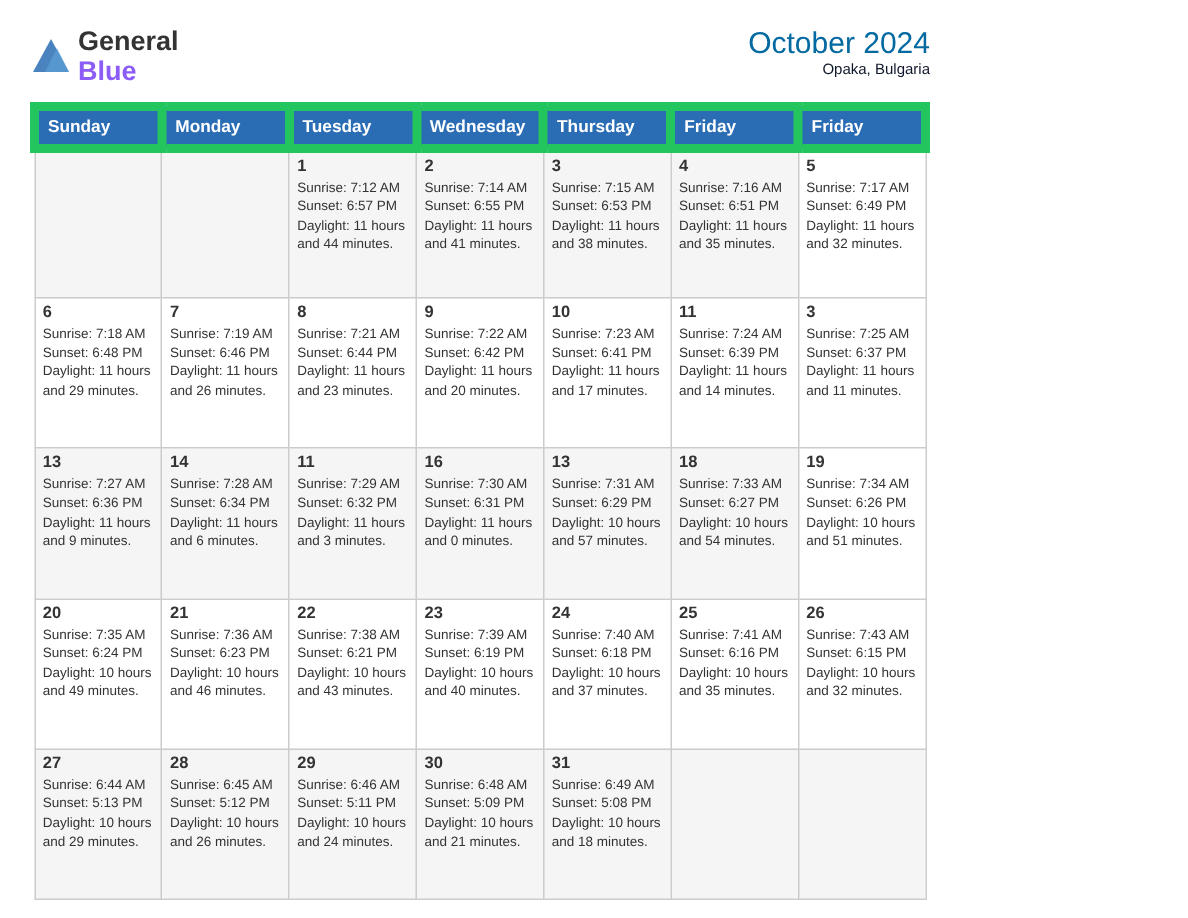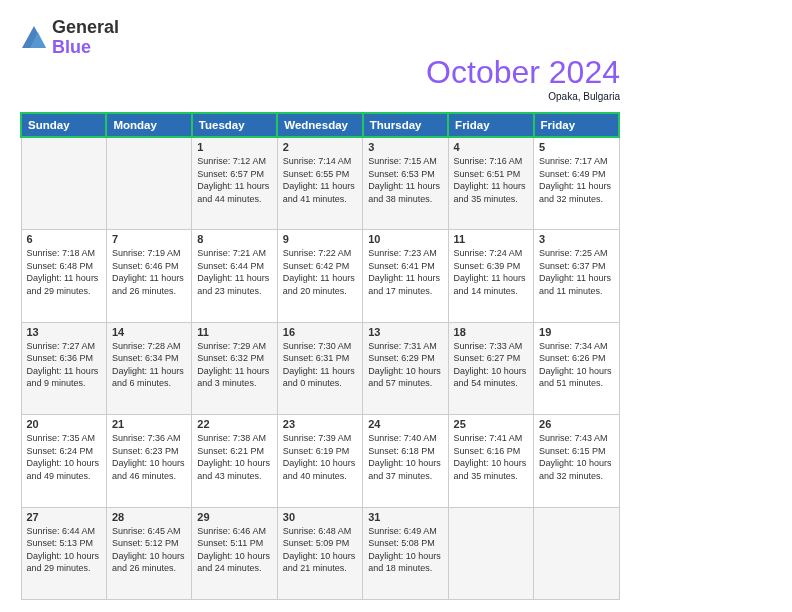--- a/index.html
+++ b/index.html
@@ -44,41 +44,40 @@
     }
     .logo-icon {
       width: 28px;
       height: 28px;
       margin-right: 4px;
     }
     .title-block {
       text-align: right;
     }
     .month-title {
-      font-size: 32px;
+      font-size: 20px;
       font-weight: 300;
-      color: #8b5cf6;
-      margin-top: 36px;
+      color: #0369a1;
     }
     .location {
       font-size: 10px;
       color: #0f172a;
     }
     .calendar {
       width: 100%;
       border-collapse: collapse;
       flex: 1;
     }
     .calendar thead tr th {
       background-color: #2a6db5;
       color: #fff;
       font-size: 11.5px;
       font-weight: bold;
       padding: 5px 6px;
-      border: 2px solid #22c55e;
+      border: 6px solid #22c55e;
       text-align: left;
     }
     .calendar tbody tr td {
       border: 1px solid #ccc;
       vertical-align: top;
       padding: 3px 5px;
       font-size: 9.5px;
       color: #333;
       width: calc(100% / 7);
       height: 78px;

